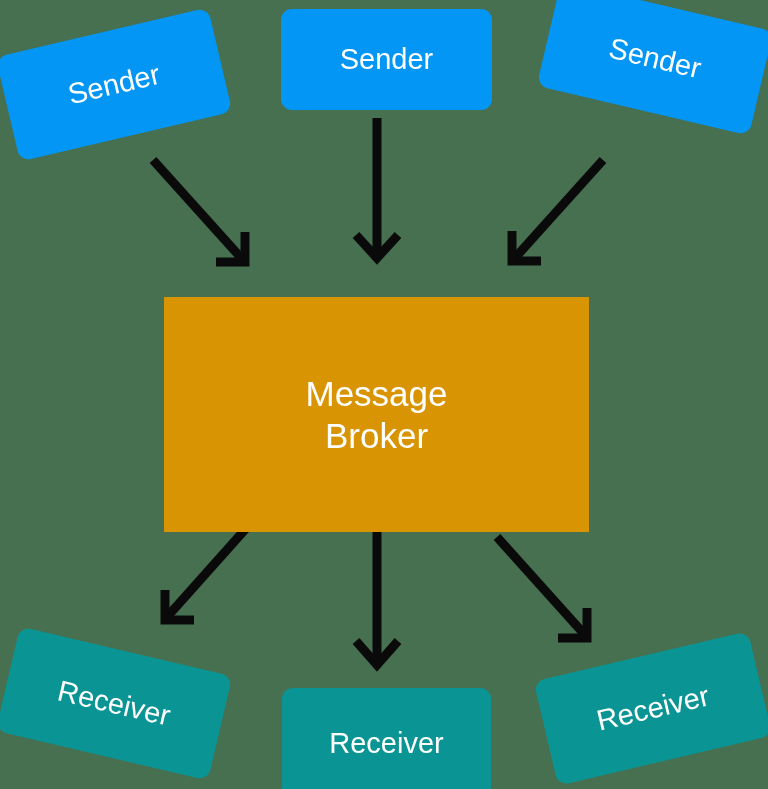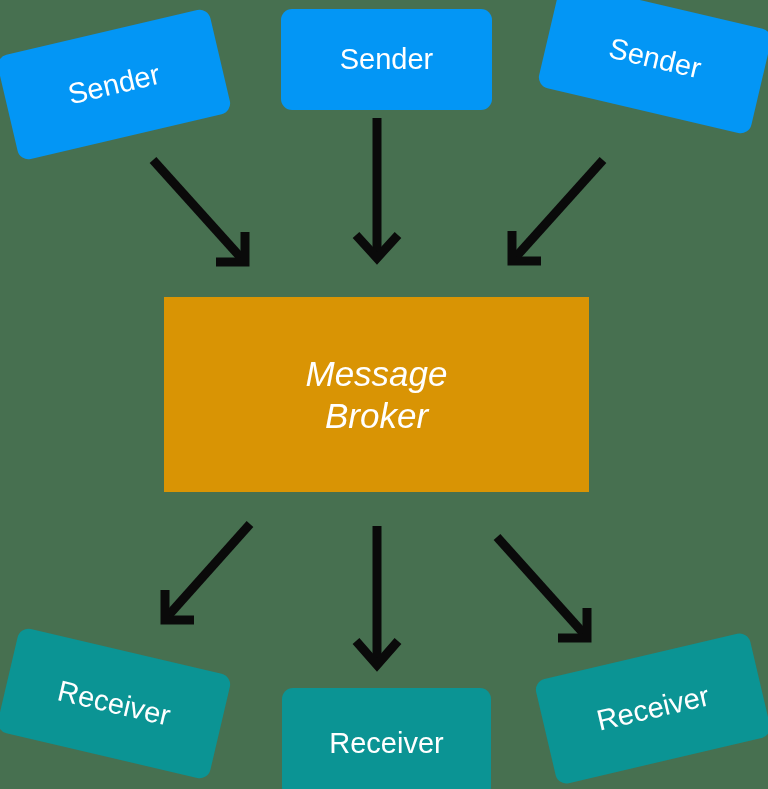--- a/index.html
+++ b/index.html
@@ -60,22 +60,21 @@
     top: 5px;
     width: 218px;
     height: 107px;
     transform: rotate(13.2deg);
   }
   
   #message-broker {
     left: 164px;
     top: 297px;
     width: 425px;
-    height: 195px;
-    font-style: italic;
+    height: 235px;
   }
   
   #receiver-left {
     left: 5px;
     top: 650px;
     width: 218px;
     height: 107px;
     transform: rotate(13.2deg);
   }
   #receiver-center {

